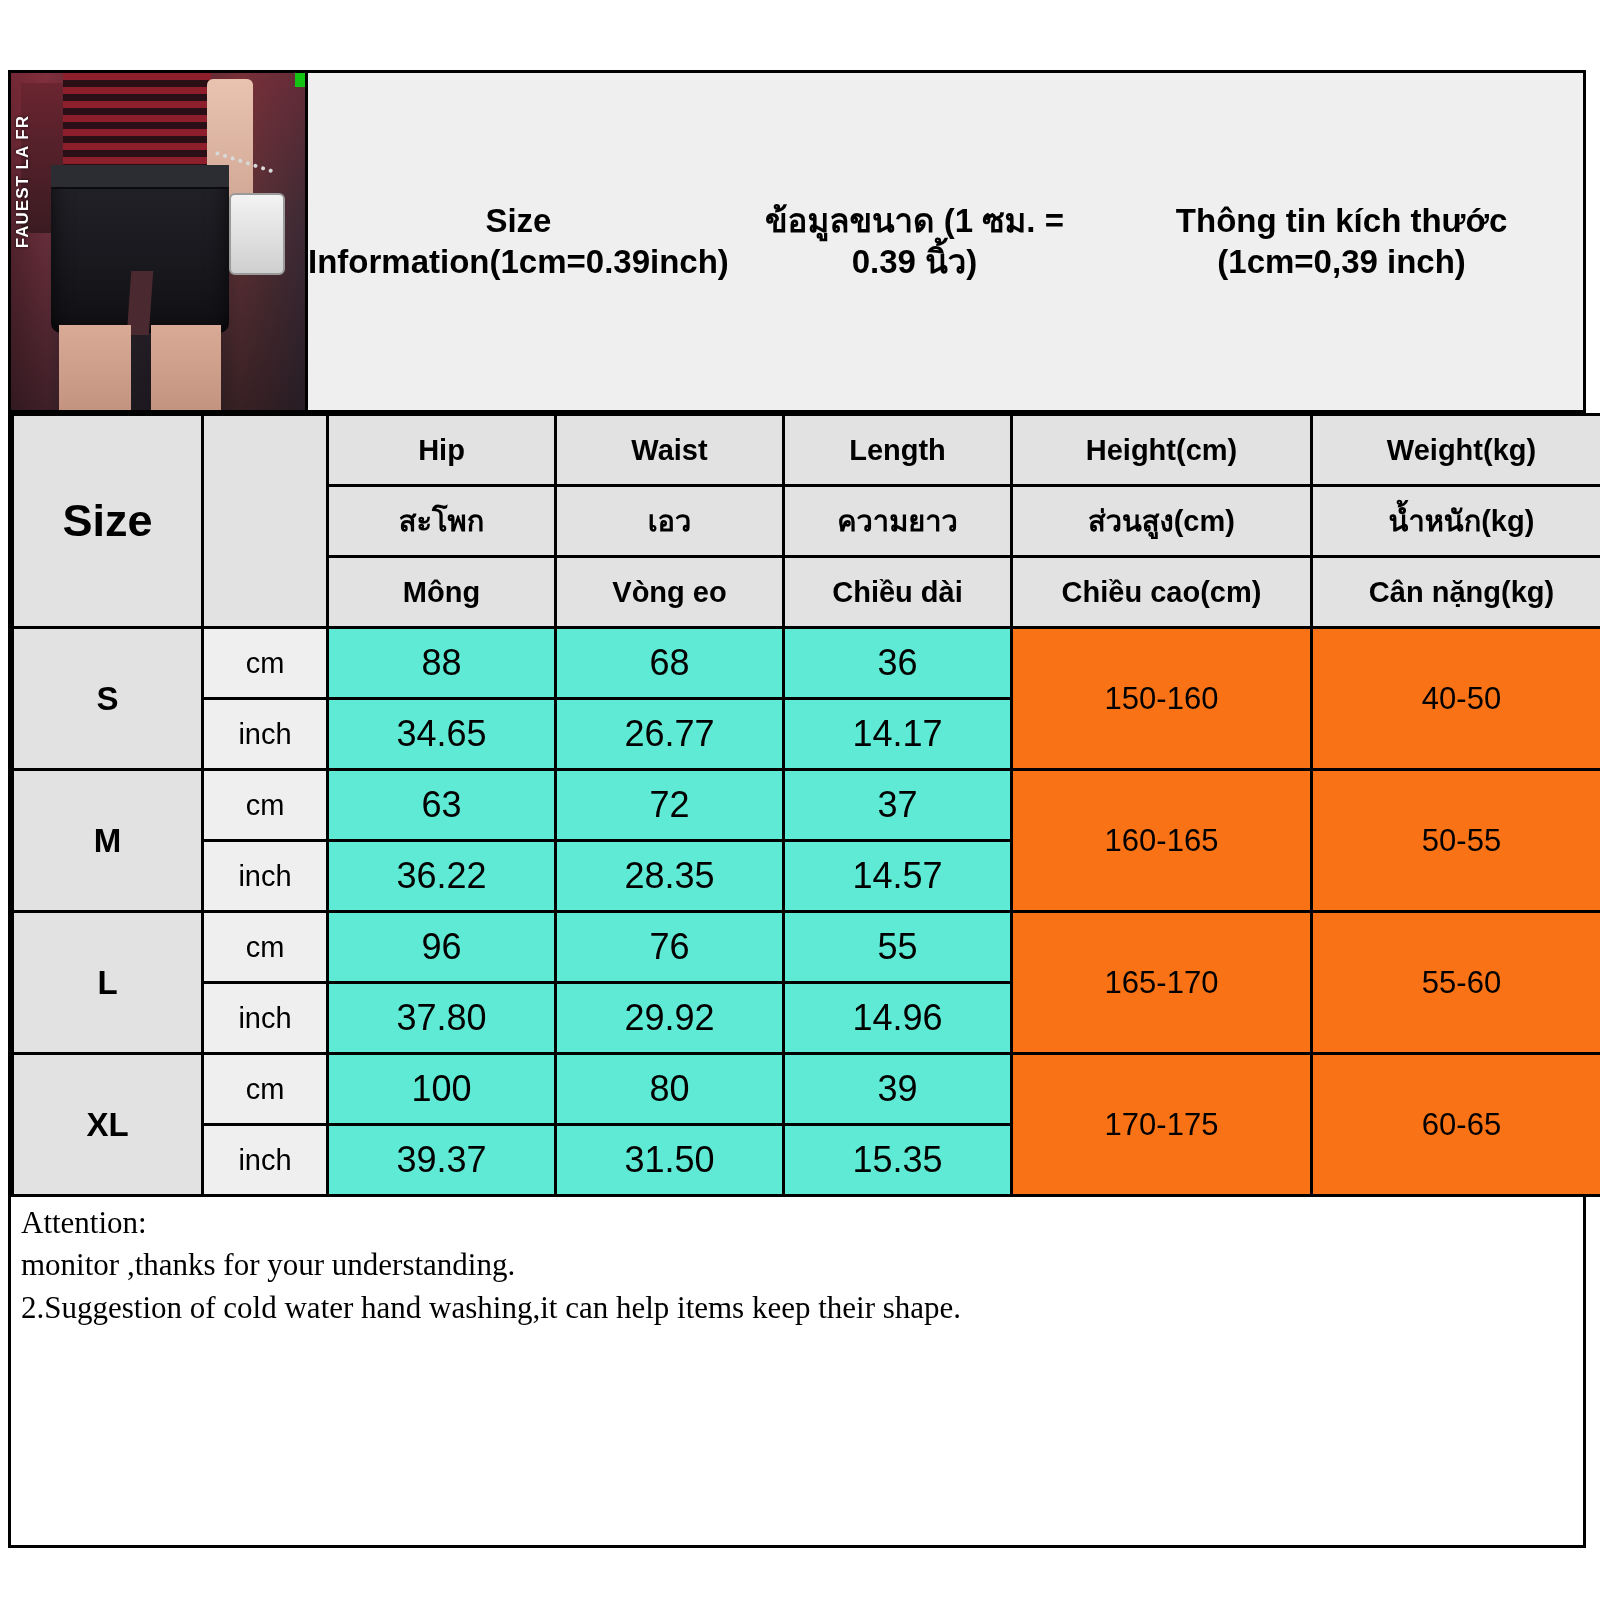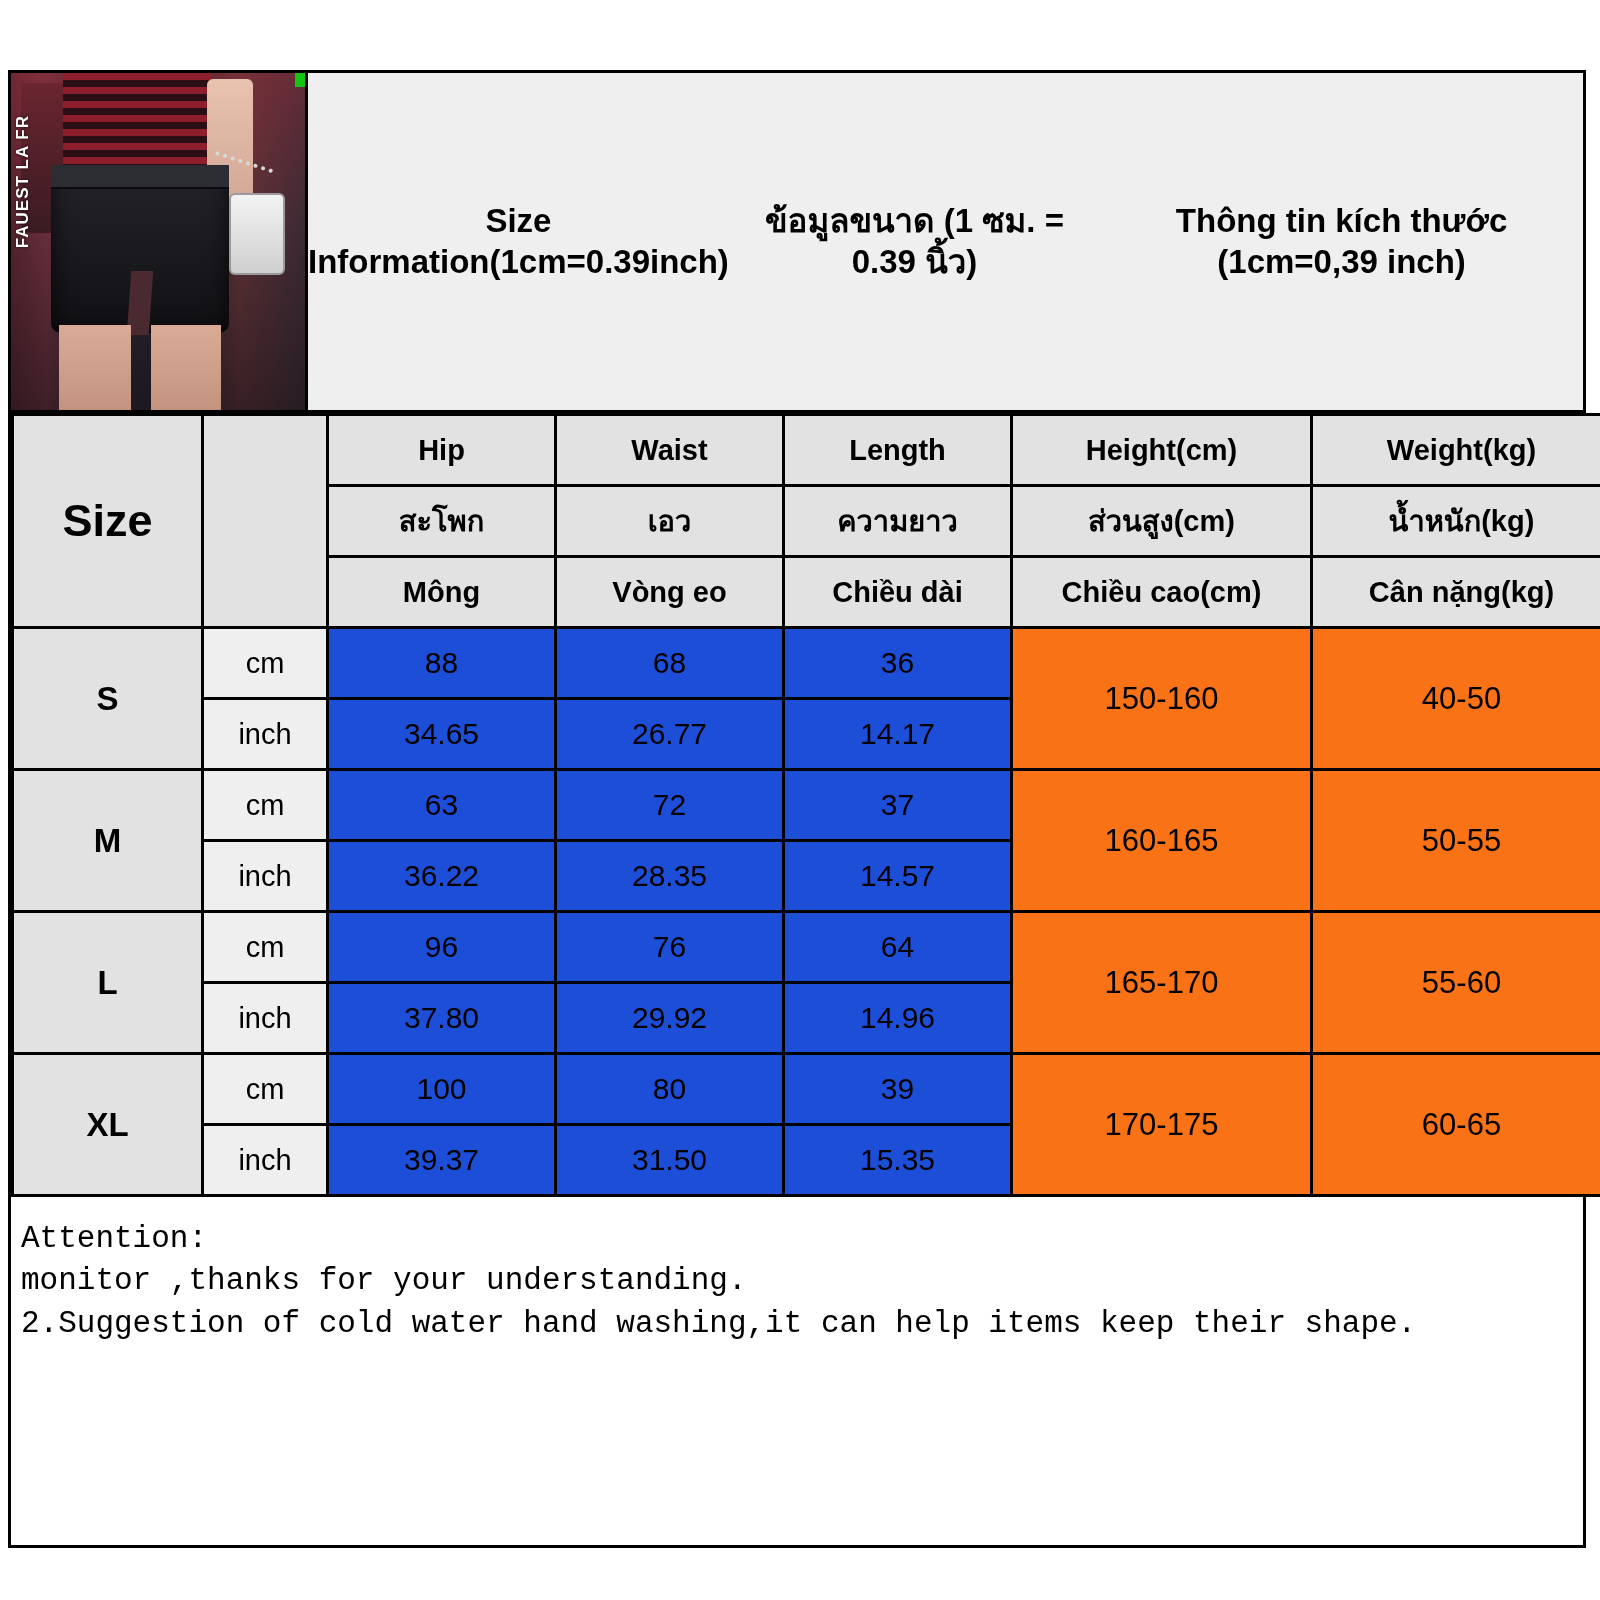--- a/index.html
+++ b/index.html
@@ -157,23 +157,23 @@
     text-align: center;
     vertical-align: middle;
     font-size: 30px;
     font-weight: bold;
     background: #efefef;
     padding: 2px 4px;
     height: 71px;
     box-sizing: border-box;
   }
   table.size td.val {
-    background: #1d4ed8;
+    background: #5eead4;
     font-weight: normal;
-    font-size: 30px;
+    font-size: 36px;
   }
   table.size td.hdr {
     background: #e2e2e2;
     font-size: 29px;
   }
   table.size td.sizecell {
     background: #e2e2e2;
     font-size: 45px;
     font-weight: bold;
   }
@@ -192,24 +192,24 @@
     font-size: 31px;
     font-weight: normal;
   }
   .col-size { width: 190px; }
   .col-unit { width: 125px; }
   .col-data { width: 228px; }
   .col-hw   { width: 300px; }
 
   
   .attention {
-    padding: 22px 10px 0 10px;
+    padding: 6px 10px 0 10px;
     font-size: 31px;
     line-height: 1.3;
-    font-family: Liberation Mono, monospace;
+    font-family: Liberation Serif, serif;
   }
   .attention p { margin: 0 0 2px 0; }
 </style>
 </head>
 <body>
 
 <div class="sheet">
   <div class="frame">
 
     <div class="top">
@@ -301,21 +301,21 @@
           <td class="val">36.22</td>
           <td class="val">28.35</td>
           <td class="val">14.57</td>
         </tr>
 
         <tr>
           <td class="sizelabel" rowspan="2">L</td>
           <td class="unit">cm</td>
           <td class="val">96</td>
           <td class="val">76</td>
-          <td class="val">64</td>
+          <td class="val">55</td>
           <td class="range" rowspan="2">165-170</td>
           <td class="range" rowspan="2">55-60</td>
         </tr>
         <tr>
           <td class="unit">inch</td>
           <td class="val">37.80</td>
           <td class="val">29.92</td>
           <td class="val">14.96</td>
         </tr>
 

